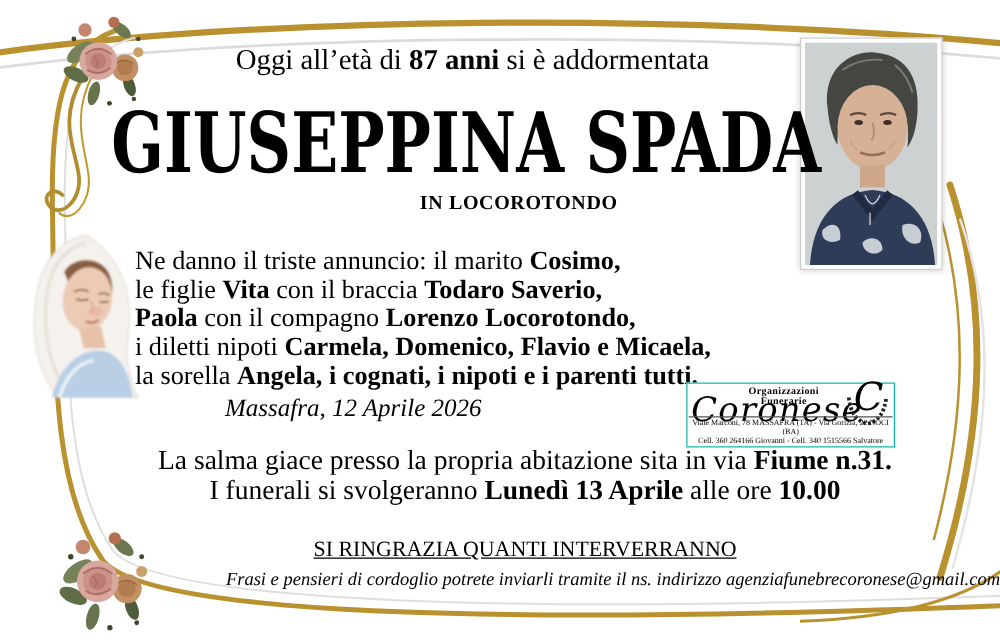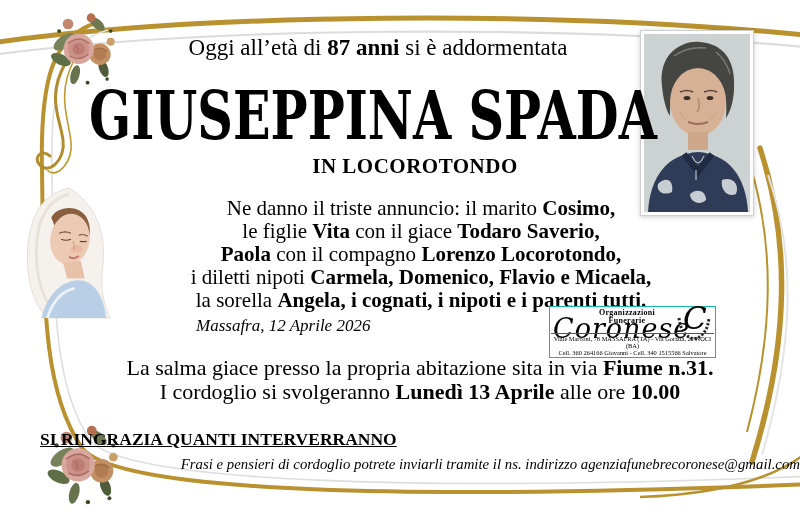--- a/index.html
+++ b/index.html
@@ -14,41 +14,41 @@
 
   .photo{position:absolute;left:640px;top:30px;width:106px;height:178px;z-index:2;
          background:#fff;border:1px solid #cfcfcf;padding:3px;box-shadow:0 1px 5px rgba(0,0,0,.2);}
 
   .hdr{position:absolute;top:34px;left:100px;width:556px;text-align:center;
        font-size:23px;line-height:28px;z-index:4;}
   .name{position:absolute;top:88px;left:15px;width:716px;text-align:center;z-index:4;
         font-family:"DejaVu Serif",serif;font-weight:bold;font-size:47px;line-height:55px;
         transform:scale(1.05,1.42);white-space:nowrap;}
   .subtitle{position:absolute;top:154px;left:30px;width:770px;text-align:center;z-index:4;
-        font-size:21px;font-weight:bold;letter-spacing:.5px;}
-  .announce{position:absolute;top:197px;left:108px;width:626px;text-align:center;z-index:4;
+        font-size:16px;font-weight:bold;letter-spacing:.5px;}
+  .announce{position:absolute;top:197px;left:108px;width:626px;text-align:left;z-index:4;
         font-size:21px;line-height:23px;}
-  .dateline{position:absolute;top:316px;left:196px;font-size:17px;font-style:italic;z-index:4;}
+  .dateline{position:absolute;top:316px;left:180px;font-size:20px;font-style:italic;z-index:4;}
 
   .logo{position:absolute;top:306px;left:549px;width:165px;height:50px;z-index:4;
         border:1px solid #14b8a6;background:#fff;}
   .logo-org{position:absolute;top:2px;left:34px;width:86px;text-align:center;
         font-size:8px;font-weight:bold;line-height:8px;letter-spacing:.3px;}
   .logo-script{position:absolute;top:6px;left:3px;font-size:27px;font-style:italic;
         font-family:"DejaVu Serif",serif;letter-spacing:1px;}
   .logo-emblem{position:absolute;top:-7px;right:1px;width:40px;height:42px;}
   .logo-emblem .c{position:absolute;left:9px;top:0;font-size:31px;font-style:italic;
         font-family:"DejaVu Serif",serif;}
   .logo-addr{position:absolute;bottom:0;left:1px;right:1px;border-top:1px solid #555;
         font-size:6.4px;line-height:7px;text-align:center;padding:1px 0;}
 
   .funeral{position:absolute;top:356px;left:40px;width:760px;text-align:center;z-index:4;
         font-size:22px;line-height:23.5px;}
-  .thanks{position:absolute;top:429px;left:40px;width:760px;text-align:left;z-index:4;
-        font-size:17.5px;font-weight:bold;text-decoration:underline;}
+  .thanks{position:absolute;top:429px;left:40px;width:760px;text-align:center;z-index:4;
+        font-size:17.5px;font-weight:normal;text-decoration:underline;}
   .footer{position:absolute;top:456px;left:40px;width:760px;text-align:right;z-index:4;
         font-size:14.8px;font-style:italic;}
   b{font-weight:bold;}
 </style>
 </head>
 <body>
 
 <div class="page">
 
   <svg class="frame-svg" width="800" height="512" viewBox="0 0 800 512">
@@ -151,21 +151,21 @@
 
   <div class="hdr">
     <div><span>Oggi all’età di </span><b>87 anni</b><span> si è addormentata</span></div>
   </div>
 
   <div class="name">GIUSEPPINA SPADA</div>
   <div class="subtitle">IN LOCOROTONDO</div>
 
   <div class="announce">
     <div><span>Ne danno il triste annuncio: il marito </span><b>Cosimo,</b></div>
-    <div><span>le figlie </span><b>Vita</b><span> con il giace </span><b>Todaro Saverio,</b></div>
+    <div><span>le figlie </span><b>Vita</b><span> con il braccia </span><b>Todaro Saverio,</b></div>
     <div><b>Paola</b><span> con il compagno </span><b>Lorenzo Locorotondo,</b></div>
     <div><span>i diletti nipoti </span><b>Carmela, Domenico, Flavio e Micaela,</b></div>
     <div><span>la sorella </span><b>Angela, i cognati, i nipoti e i parenti tutti.</b></div>
   </div>
 
   <div class="dateline">Massafra, 12 Aprile 2026</div>
 
   <div class="logo">
     <div class="logo-org">
       <div>Organizzazioni</div>
@@ -179,19 +179,19 @@
       <span class="c">C</span>
     </div>
     <div class="logo-addr">
       <div>Viale Marconi, 78 MASSAFRA (TA) - Via Gorizia, 22 NOCI (BA)</div>
       <div>Cell. 360 264166 Giovanni - Cell. 340 1515566 Salvatore</div>
     </div>
   </div>
 
   <div class="funeral">
     <div><span>La salma giace presso la propria abitazione sita in via </span><b>Fiume n.31.</b></div>
-    <div><span>I cordoglio si svolgeranno </span><b>Lunedì 13 Aprile</b><span> alle ore </span><b>10.00</b></div>
+    <div><span>I funerali si svolgeranno </span><b>Lunedì 13 Aprile</b><span> alle ore </span><b>10.00</b></div>
   </div>
   <div class="thanks">SI RINGRAZIA QUANTI INTERVERRANNO</div>
 
   <div class="footer">Frasi e pensieri di cordoglio potrete inviarli tramite il ns. indirizzo agenziafunebrecoronese@gmail.com</div>
 
 </div>
 
 </body></html>

